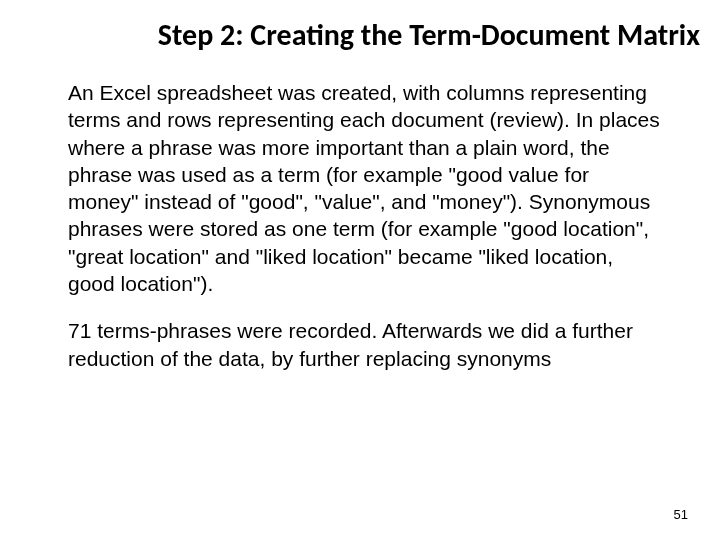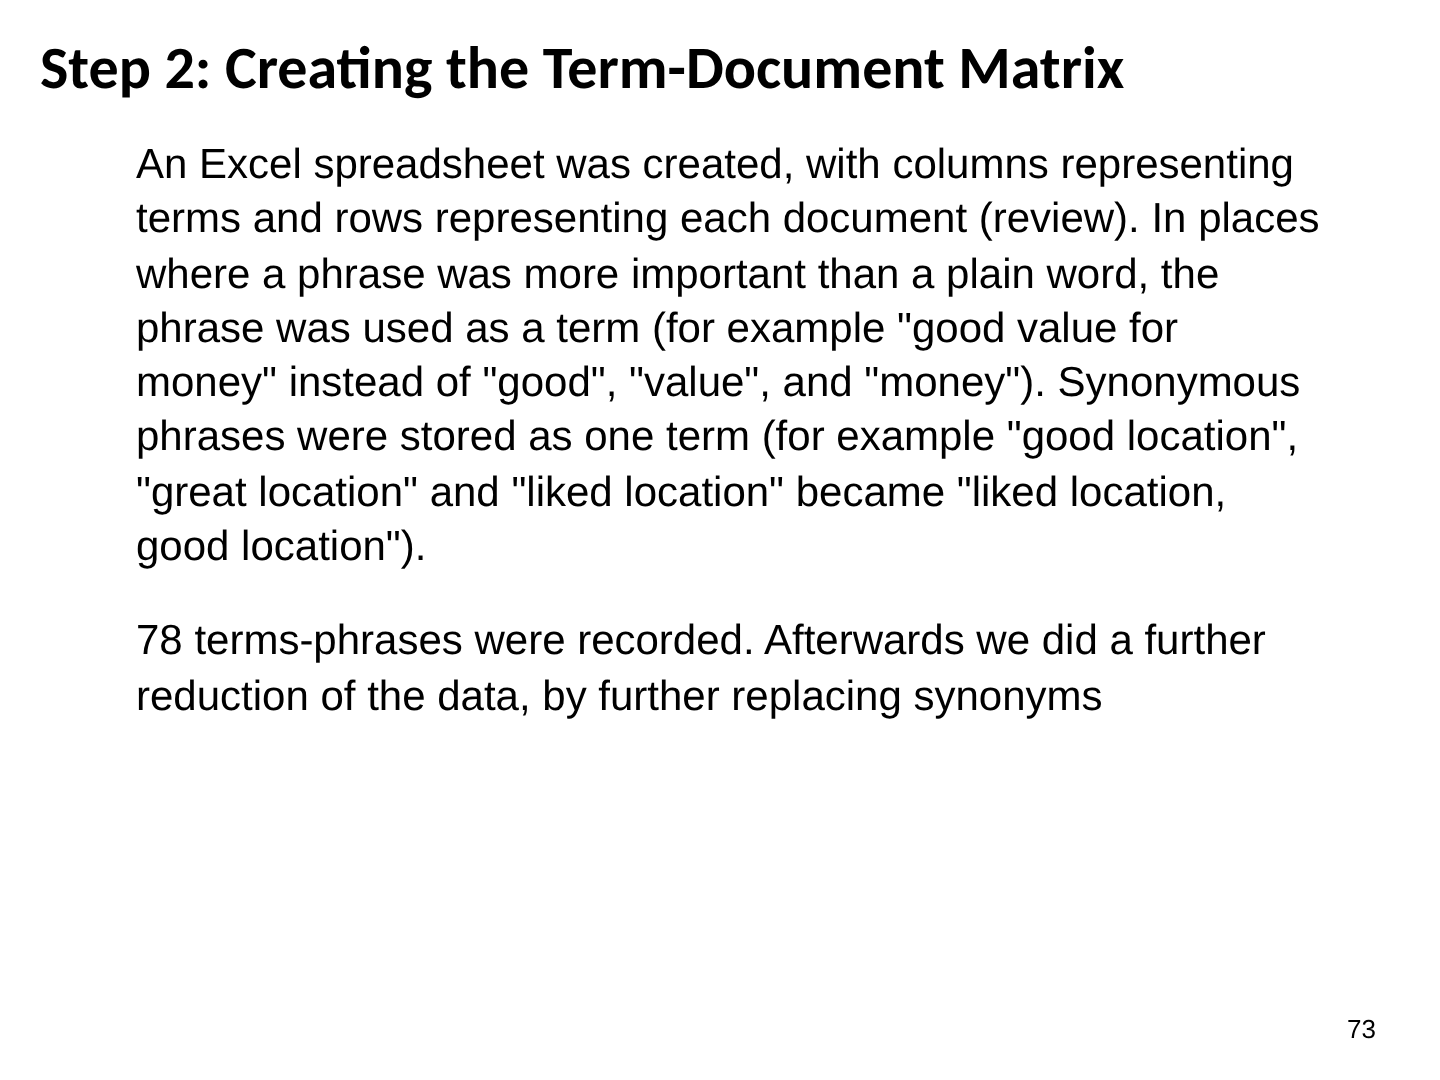--- a/index.html
+++ b/index.html
@@ -19,22 +19,23 @@
       width: 100%;
       height: 100%;
       padding: 18px 20px 20px 20px;
       position: relative;
     }
     .title {
       font-family: Calibri, Arial, sans-serif;
       font-size: 30px;
       font-weight: 700;
       color: #000000;
-      margin-bottom: 18px;
+      margin-bottom: 28px;
       line-height: 1.1;
+      text-align: right;
     }
     .body-text {
       padding-left: 48px;
       padding-right: 40px;
     }
     .paragraph {
       font-family: Arial, Helvetica, sans-serif;
       font-size: 21px;
       font-weight: 400;
       color: #000000;
@@ -50,16 +51,16 @@
       color: #000000;
     }
   </style>
 </head>
 <body>
 
 <div class="slide">
   <h1 class="title">Step 2: Creating the Term-Document Matrix</h1>
   <div class="body-text">
     <p class="paragraph">An Excel spreadsheet was created, with columns representing terms and rows representing each document (review). In places where a phrase was more important than a plain word, the phrase was used as a term (for example "good value for money" instead of "good", "value", and "money"). Synonymous phrases were stored as one term (for example "good location", "great location" and "liked location" became "liked location, good location").</p>
-    <p class="paragraph">78 terms-phrases were recorded. Afterwards we did a further reduction of the data, by further replacing synonyms</p>
+    <p class="paragraph">71 terms-phrases were recorded. Afterwards we did a further reduction of the data, by further replacing synonyms</p>
   </div>
-  <div class="page-number">73</div>
+  <div class="page-number">51</div>
 </div>
 
 </body></html>

